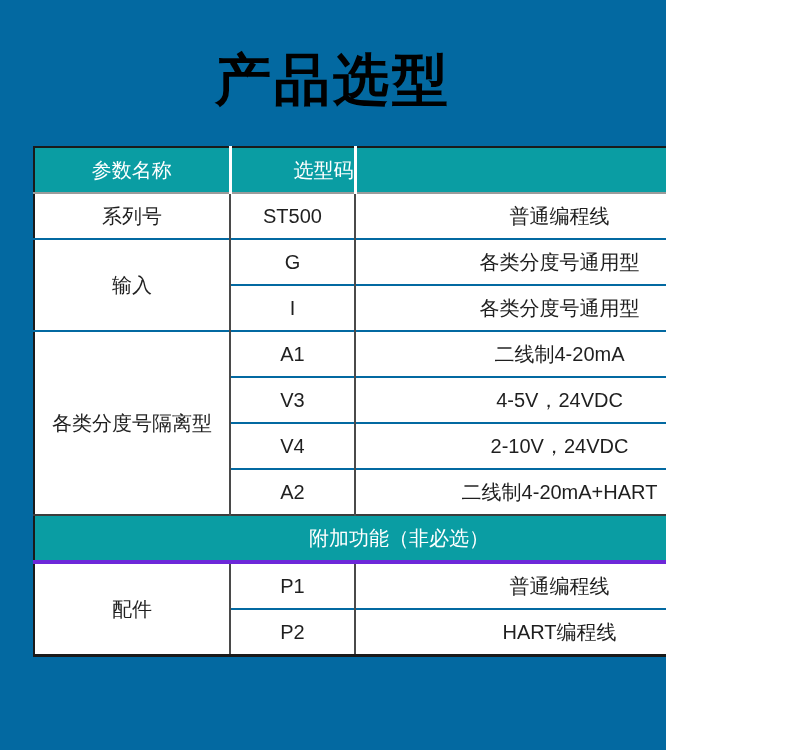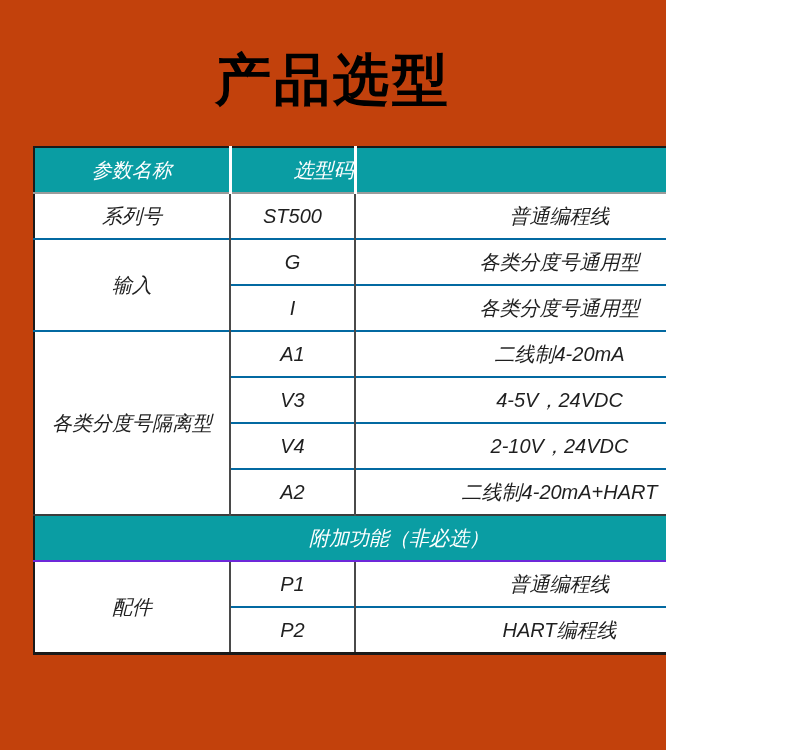--- a/index.html
+++ b/index.html
@@ -5,21 +5,21 @@
   html, body {
     margin: 0;
     padding: 0;
     background: #ffffff;
     width: 790px;
     font-family: "Liberation Sans", "DejaVu Sans", sans-serif;
   }
   .page {
     width: 666px;
     height: 750px;
-    background: #c2410c;
+    background: #0369a1;
     overflow: hidden;
   }
   .title {
     margin: 0;
     padding-top: 40px;
     height: 80px;
     line-height: 80px;
     text-align: center;
     font-size: 56px;
     font-weight: 900;
@@ -40,21 +40,20 @@
   col.c-code  { width: 125px; }
   col.c-desc  { width: 409px; }
   th, td {
     height: 44px;
     text-align: center;
     vertical-align: middle;
     font-size: 20px;
     padding: 0;
     overflow: hidden;
     white-space: nowrap;
-    font-style: italic;
   }
   th {
     background: #0a9da3;
     color: #ffffff;
     font-weight: 400;
     border-bottom: 2px solid #9b9b9b;
   }
   th + th {
     border-left: 3px solid #ffffff;
     text-align: right;
@@ -65,21 +64,21 @@
     border-top: 2px solid #0369a1;
   }
   td.code {
     border-left: 2px solid #4a4a4a;
     border-right: 2px solid #4a4a4a;
   }
   tr.band td {
     background: #0a9da3;
     color: #ffffff;
     border-top: 2px solid #3c3c3c;
-    border-bottom: 2px solid #6d28d9;
+    border-bottom: 4px solid #6d28d9;
   }
 </style>
 </head>
 <body>
 
 <div class="page">
   <h1 class="title">产品选型</h1>
 
   <div class="table-wrap">
     <table class="selection-table">

